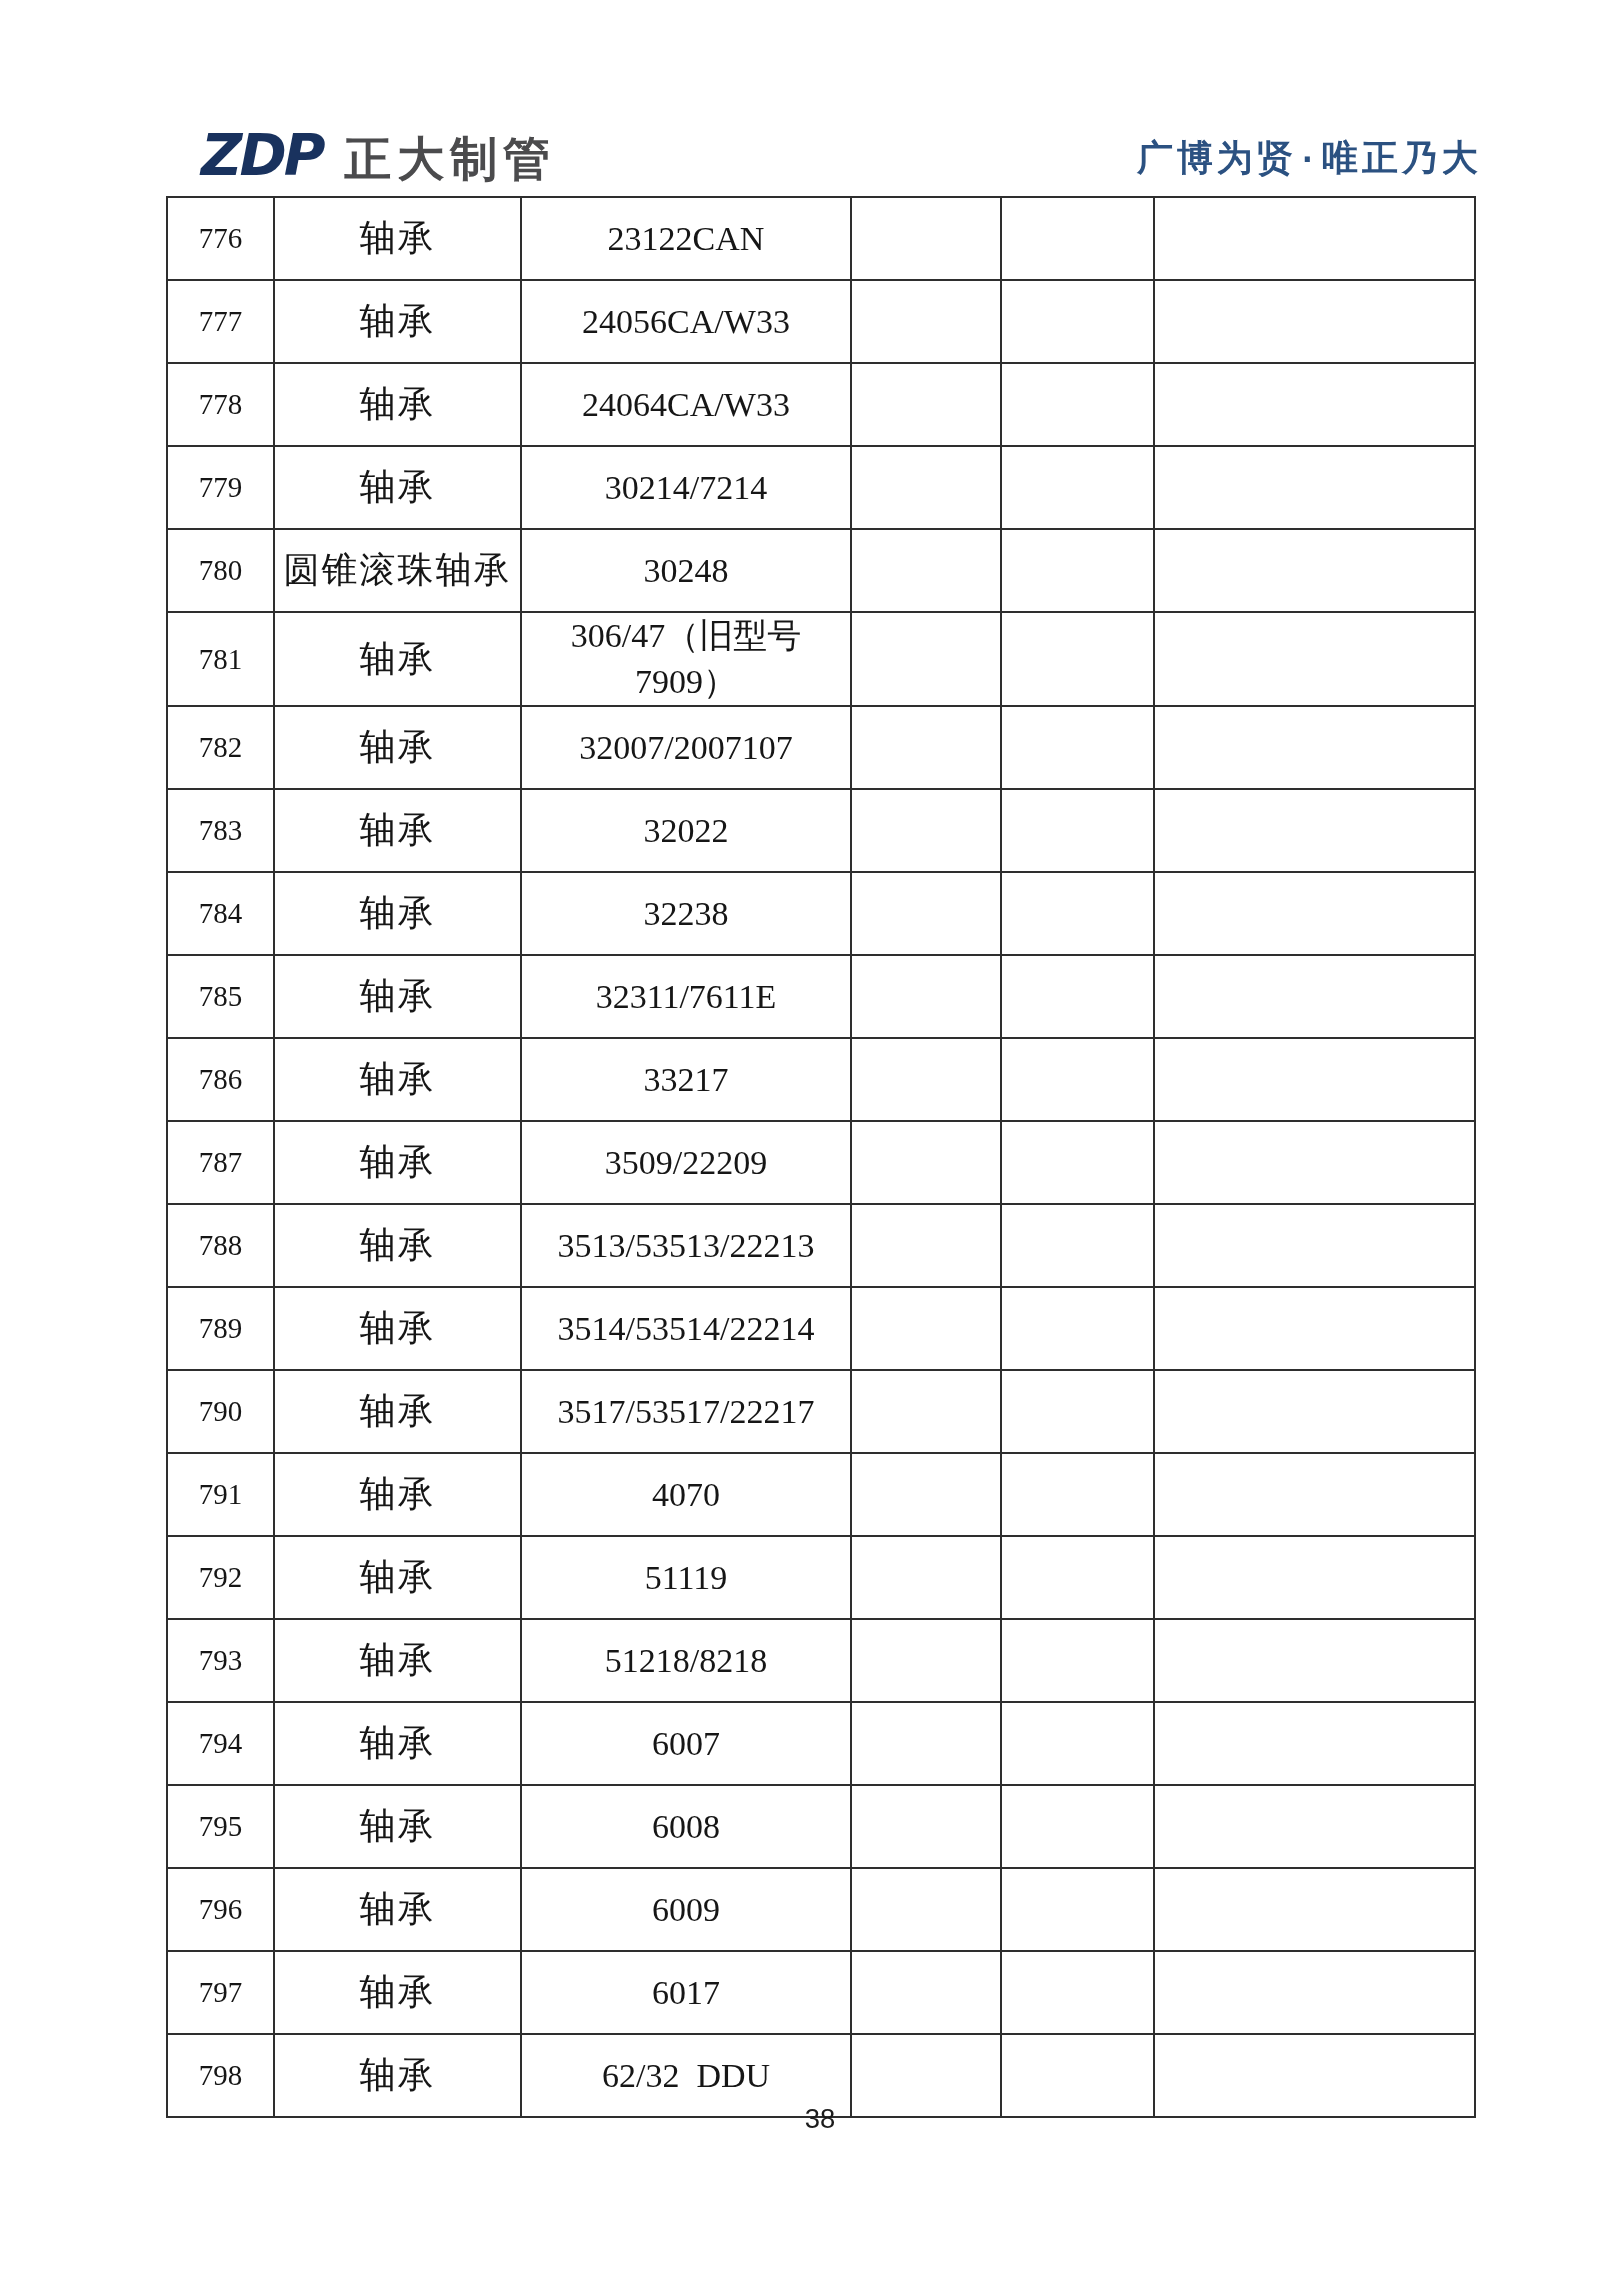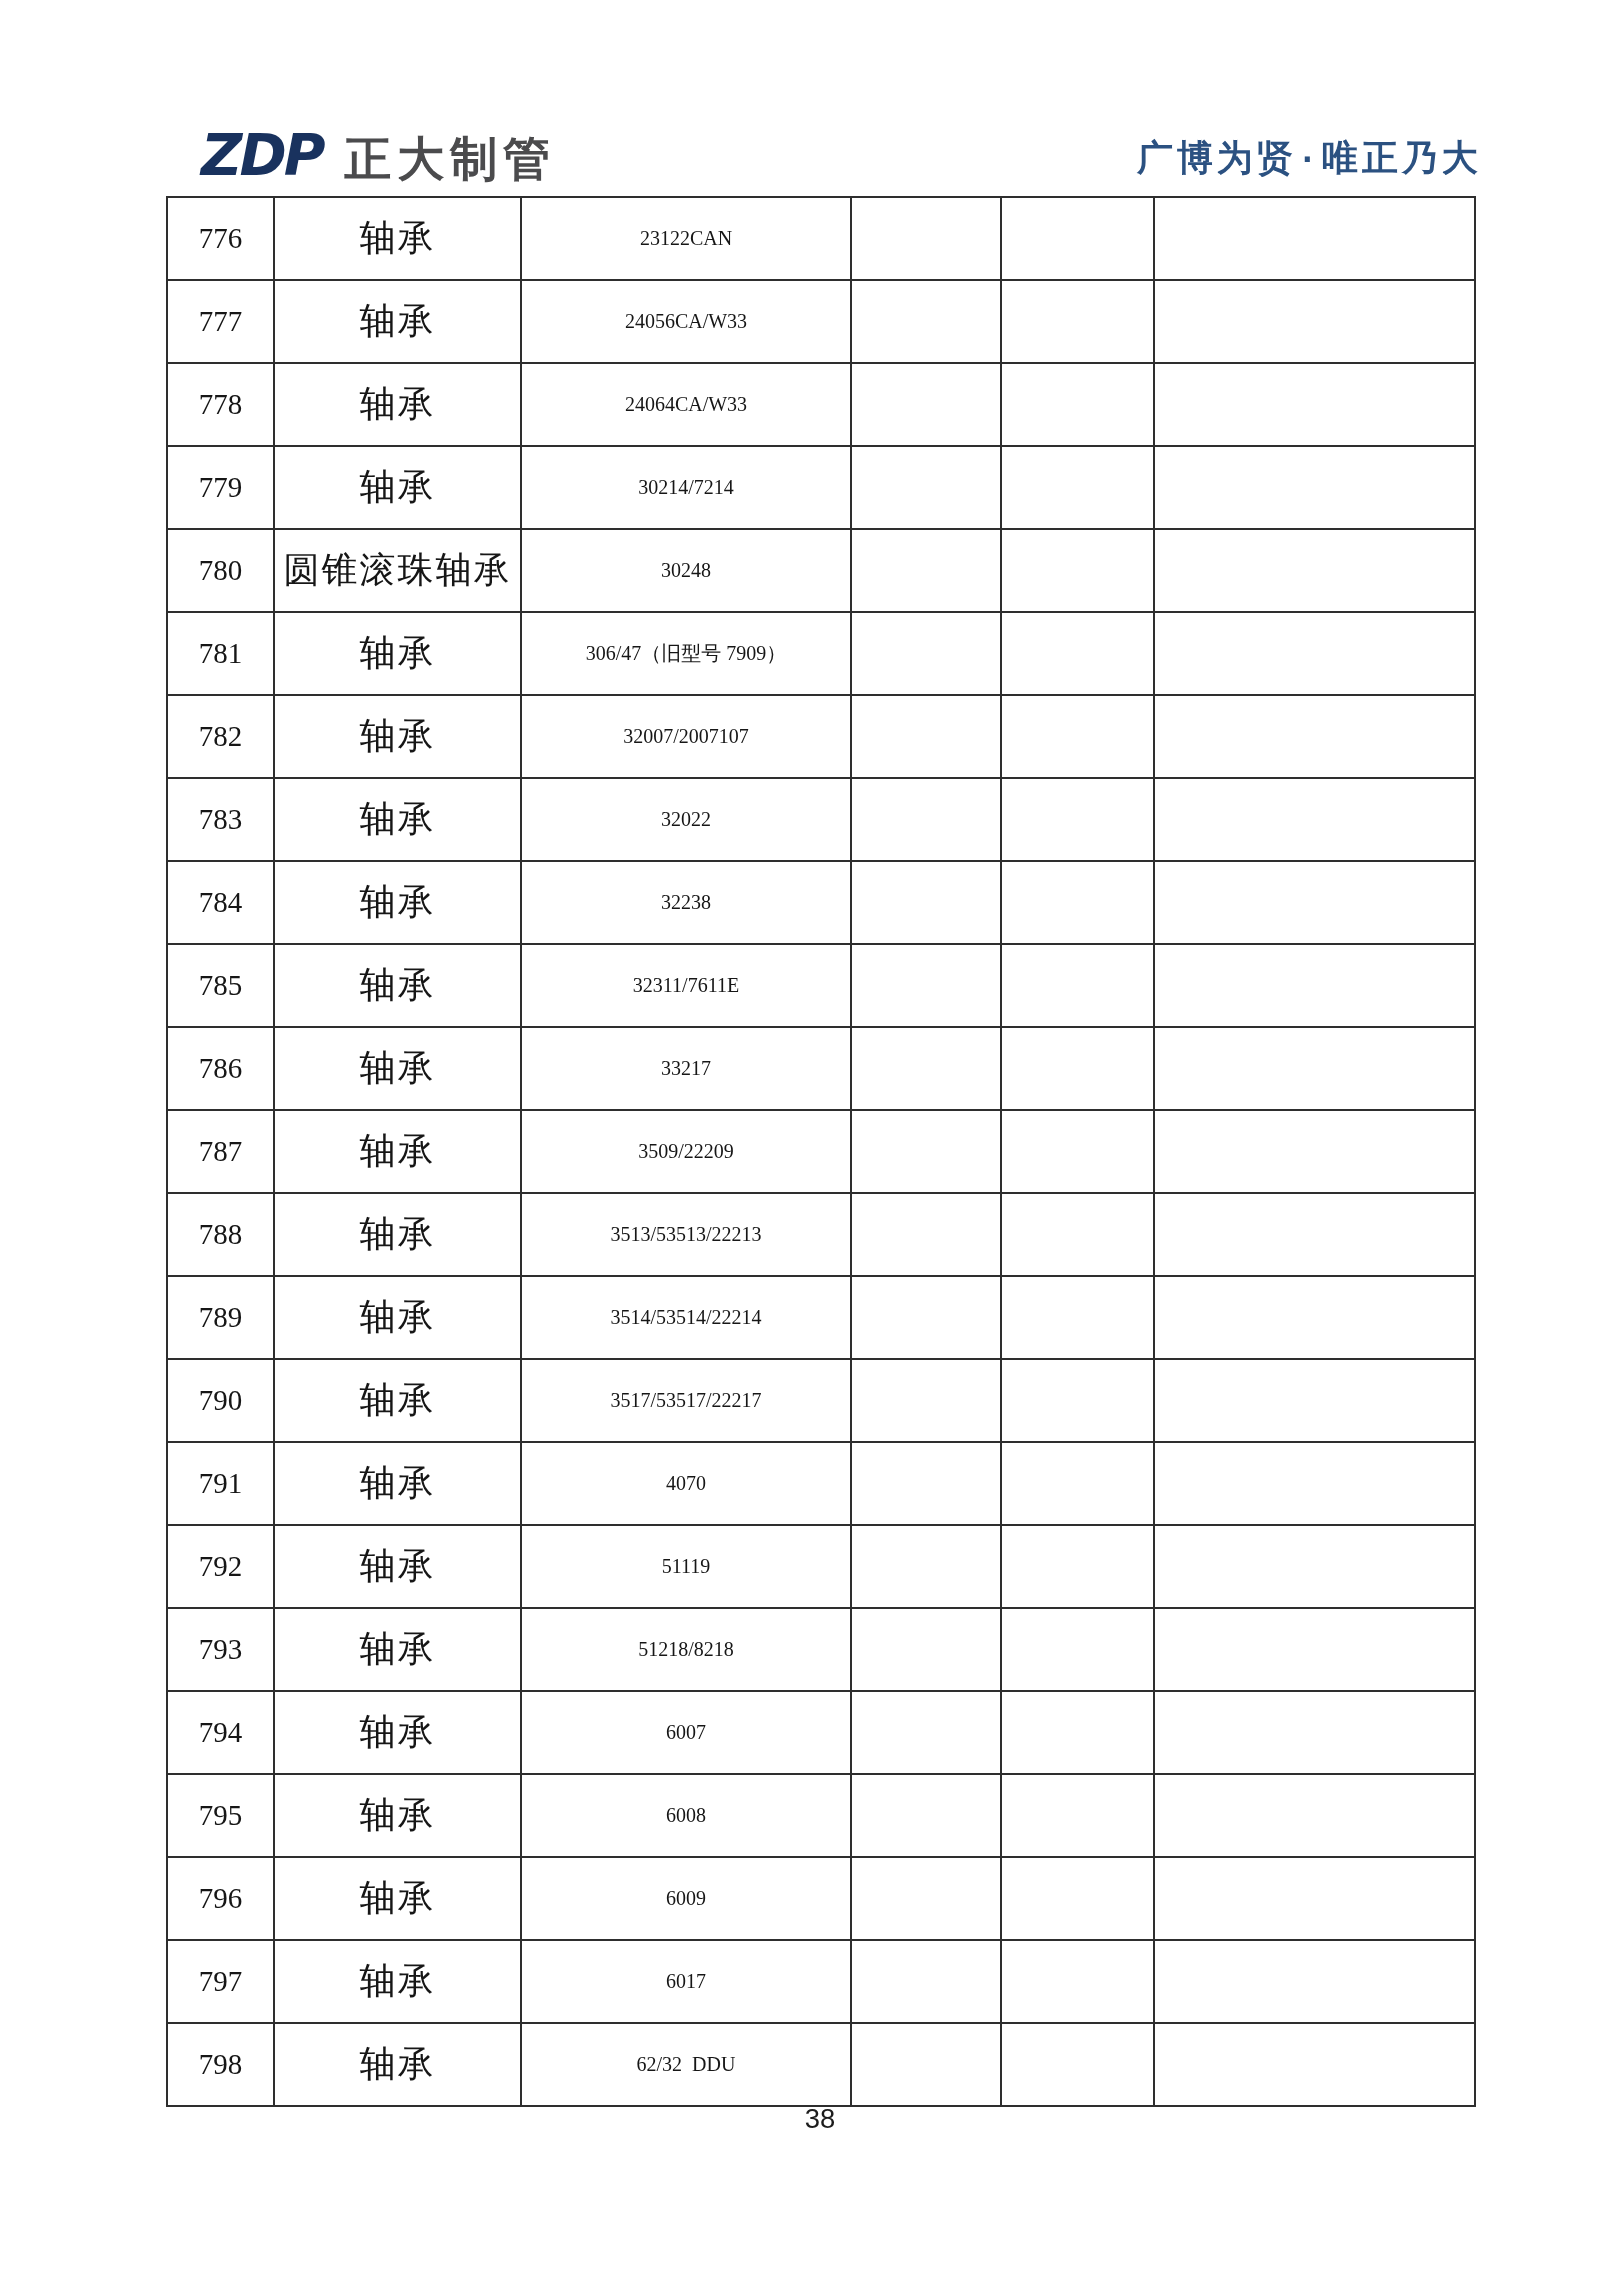--- a/index.html
+++ b/index.html
@@ -83,21 +83,21 @@
     padding: 0 3.9px;
   }
   table.parts {
     border: 2.9px solid #262626;
   }
   table.parts td.c-name {
     font-size: 36px;
     letter-spacing: 2px;
   }
   table.parts td.c-model {
-    font-size: 20px;
+    font-size: 34px;
   }
 
   
   .page-number {
     position: absolute;
     left: 166px;
     top: 2103px;
     width: 1308px;
     text-align: center;
     font-family: Liberation Sans, sans-serif;

